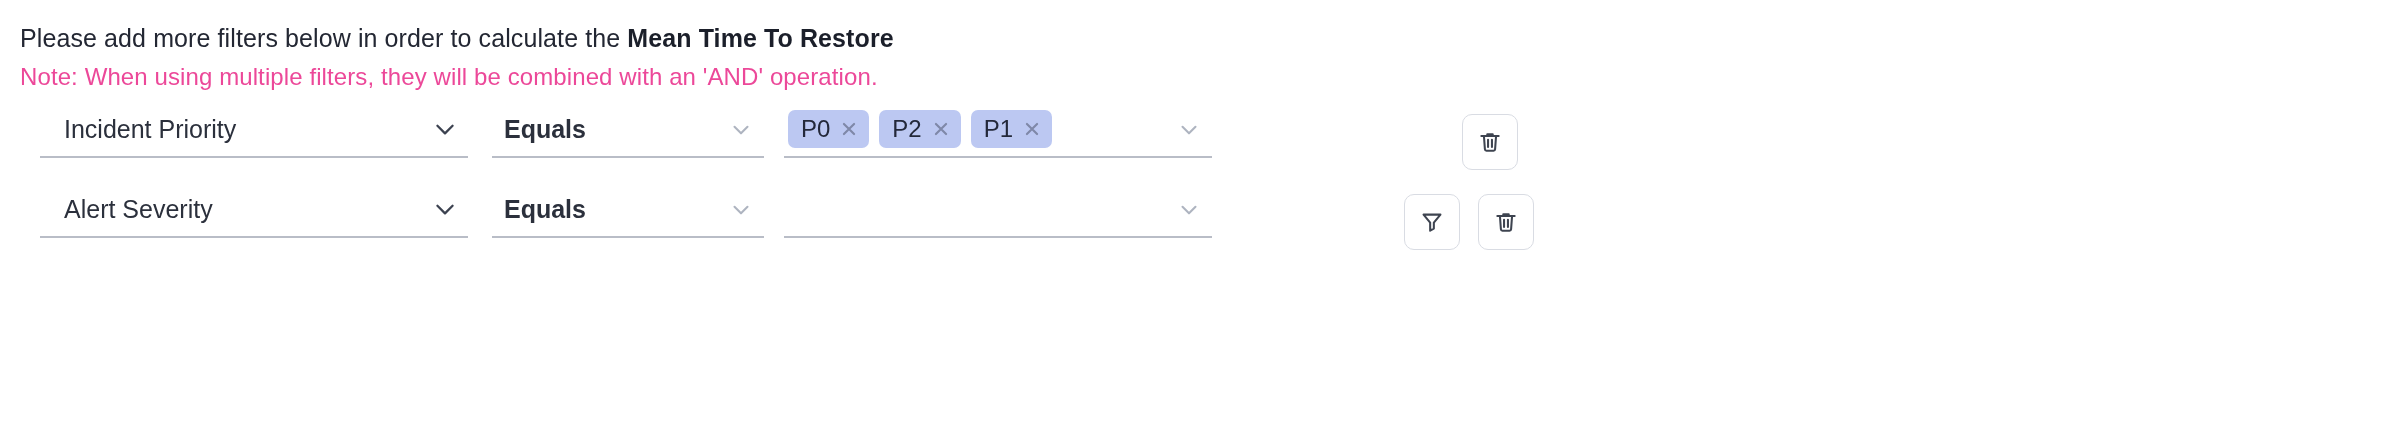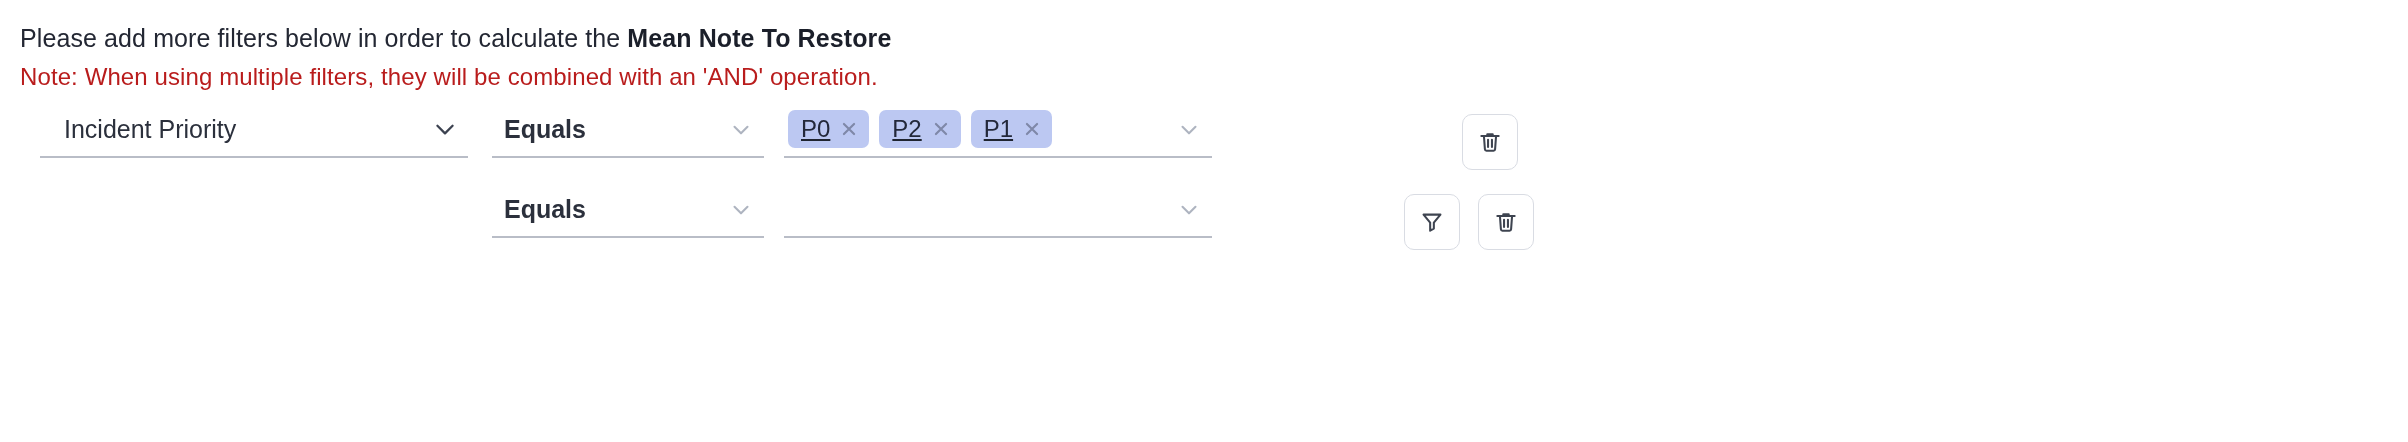--- a/index.html
+++ b/index.html
@@ -37,21 +37,21 @@
   .headline .strong {
     font-weight: bold;
     color: #1b1f2a;
   }
   .note {
     position: absolute;
     left: 20px;
     top: 61px;
     font-size: 24px;
     line-height: 32px;
-    color: #b91c1c;
+    color: #ec4899;
     white-space: nowrap;
     letter-spacing: 0.1px;
   }
 
   
   .rows {
     position: absolute;
     left: 0;
     top: 102px;
     width: 2408px;
@@ -92,21 +92,20 @@
   }
   .chev.strongc path { stroke: #3c4250; stroke-width: 2.1; }
   .chev.lightc  path { stroke: #aeb4c0; stroke-width: 1.9; }
 
   
   .chips {
     display: flex;
     align-items: center;
     gap: 10px;
     flex: 0 0 auto;
-    text-decoration: underline;
   }
   .chip {
     display: inline-flex;
     align-items: center;
     gap: 10px;
     background: #bcc8f2;
     border-radius: 7px;
     padding: 5px 11px 6px 13px;
     height: 38px;
     box-sizing: border-box;
@@ -148,21 +147,21 @@
   }
   .icon-btn svg { display: block; }
   .icon-btn .stroke { stroke: #3e4450; stroke-width: 1.9; fill: none;
                       stroke-linecap: round; stroke-linejoin: round; }
 </style>
 </head>
 <body>
 
 <div class="panel">
 
-  <div class="headline"><span>Please add more filters below in order to calculate the </span><span class="strong">Mean Note To Restore</span></div>
+  <div class="headline"><span>Please add more filters below in order to calculate the </span><span class="strong">Mean Time To Restore</span></div>
 
   <div class="note">Note: When using multiple filters, they will be combined with an 'AND' operation.</div>
 
   <div class="rows">
 
     <div class="filter-row">
 
       <div class="cell cell-field">
         <span class="cell-text">Incident Priority</span>
         <svg class="chev strongc" viewBox="0 0 24 24" fill="none">
@@ -215,20 +214,26 @@
             <path class="stroke" d="M6.4 6.5l.9 12.2a1.4 1.4 0 0 0 1.4 1.3h6.6a1.4 1.4 0 0 0 1.4-1.3l.9-12.2"></path>
             <path class="stroke" d="M10.2 10v6.6M13.8 10v6.6"></path>
           </svg>
         </div>
       </div>
 
     </div>
 
     <div class="filter-row">
 
+      <div class="cell cell-field">
+        <span class="cell-text">Alert Severity</span>
+        <svg class="chev strongc" viewBox="0 0 24 24" fill="none">
+          <path d="M5 9l7 7 7-7" stroke-linecap="round" stroke-linejoin="round"></path>
+        </svg>
+      </div>
 
       <div class="cell cell-op">
         <span class="cell-text">Equals</span>
         <svg class="chev lightc" viewBox="0 0 24 24" fill="none">
           <path d="M6 10l6 6 6-6" stroke-linecap="round" stroke-linejoin="round"></path>
         </svg>
       </div>
 
       <div class="cell cell-values">
         <svg class="chev lightc" viewBox="0 0 24 24" fill="none">

